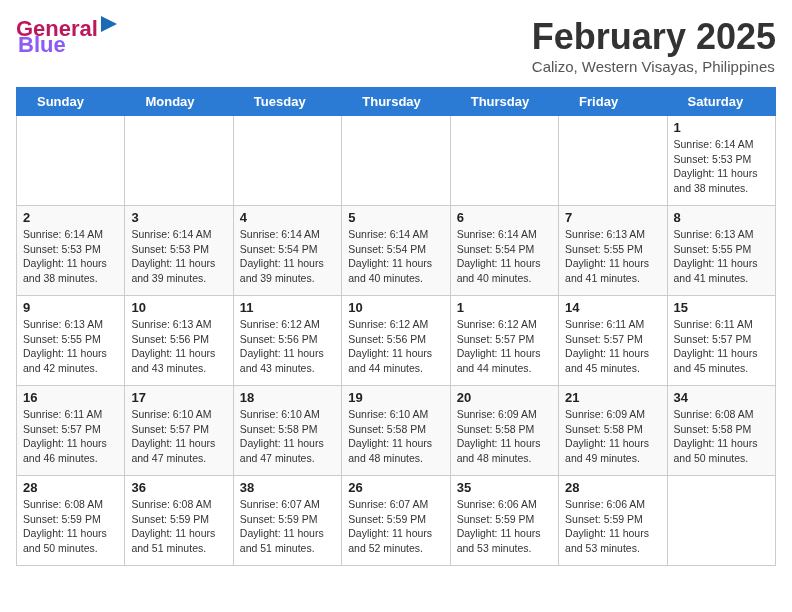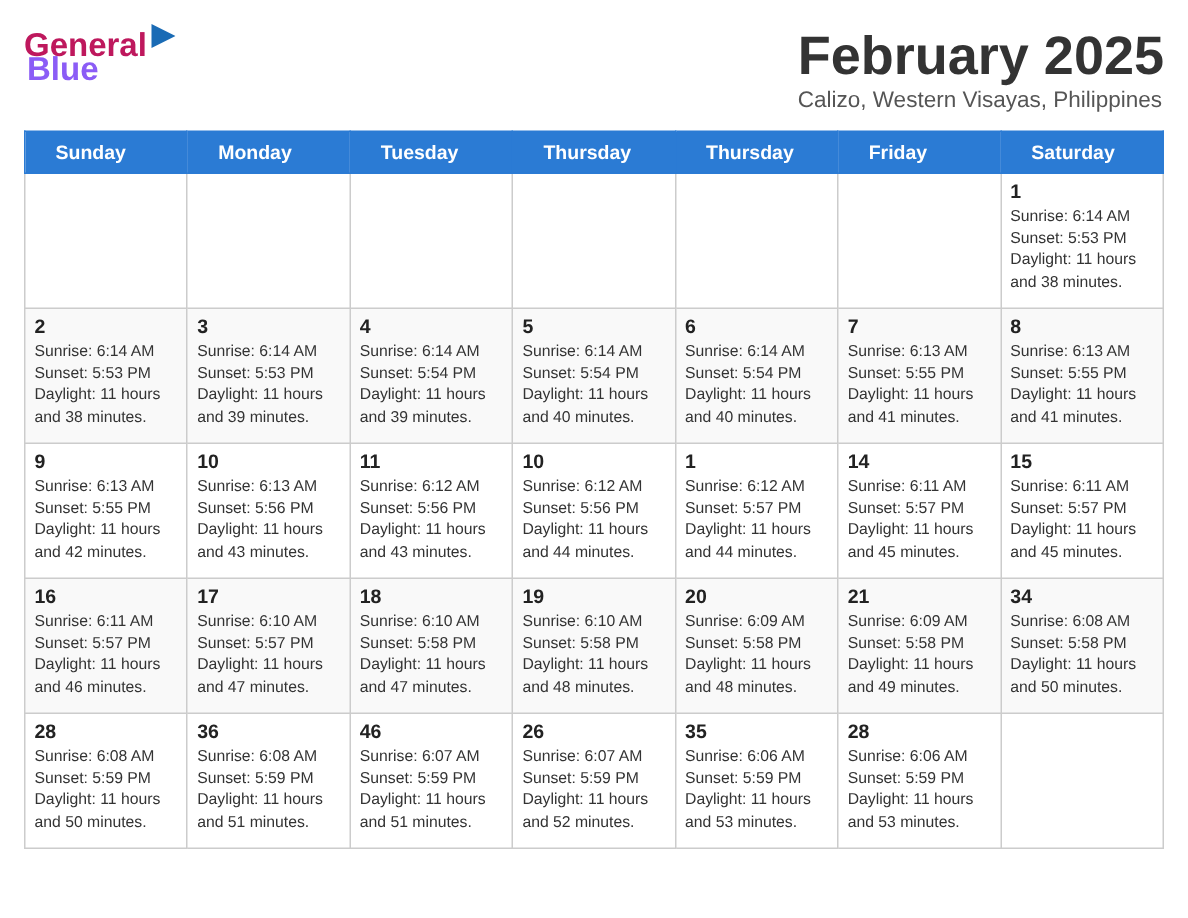--- a/index.html
+++ b/index.html
@@ -298,21 +298,21 @@
 and 50 minutes.</div>
         </td>
         <td>
           <span class="day-num">36</span>
           <div class="day-info" style="white-space: pre-line;">Sunrise: 6:08 AM
 Sunset: 5:59 PM
 Daylight: 11 hours
 and 51 minutes.</div>
         </td>
         <td>
-          <span class="day-num">46</span>
+          <span class="day-num">38</span>
           <div class="day-info" style="white-space: pre-line;">Sunrise: 6:07 AM
 Sunset: 5:59 PM
 Daylight: 11 hours
 and 51 minutes.</div>
         </td>
         <td>
           <span class="day-num">26</span>
           <div class="day-info" style="white-space: pre-line;">Sunrise: 6:07 AM
 Sunset: 5:59 PM
 Daylight: 11 hours

